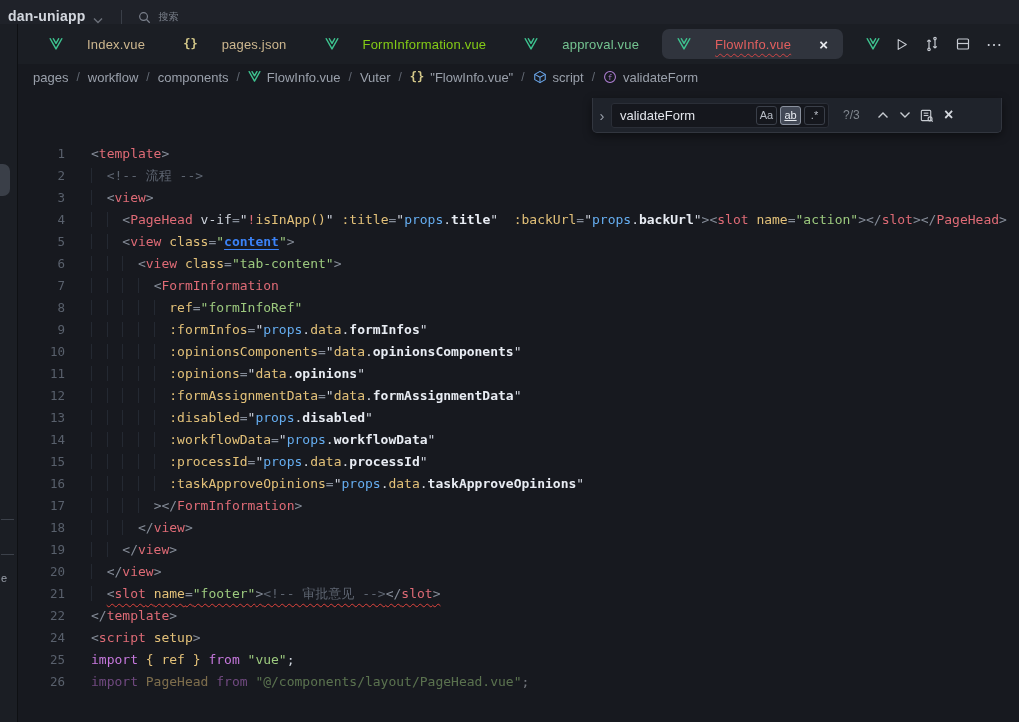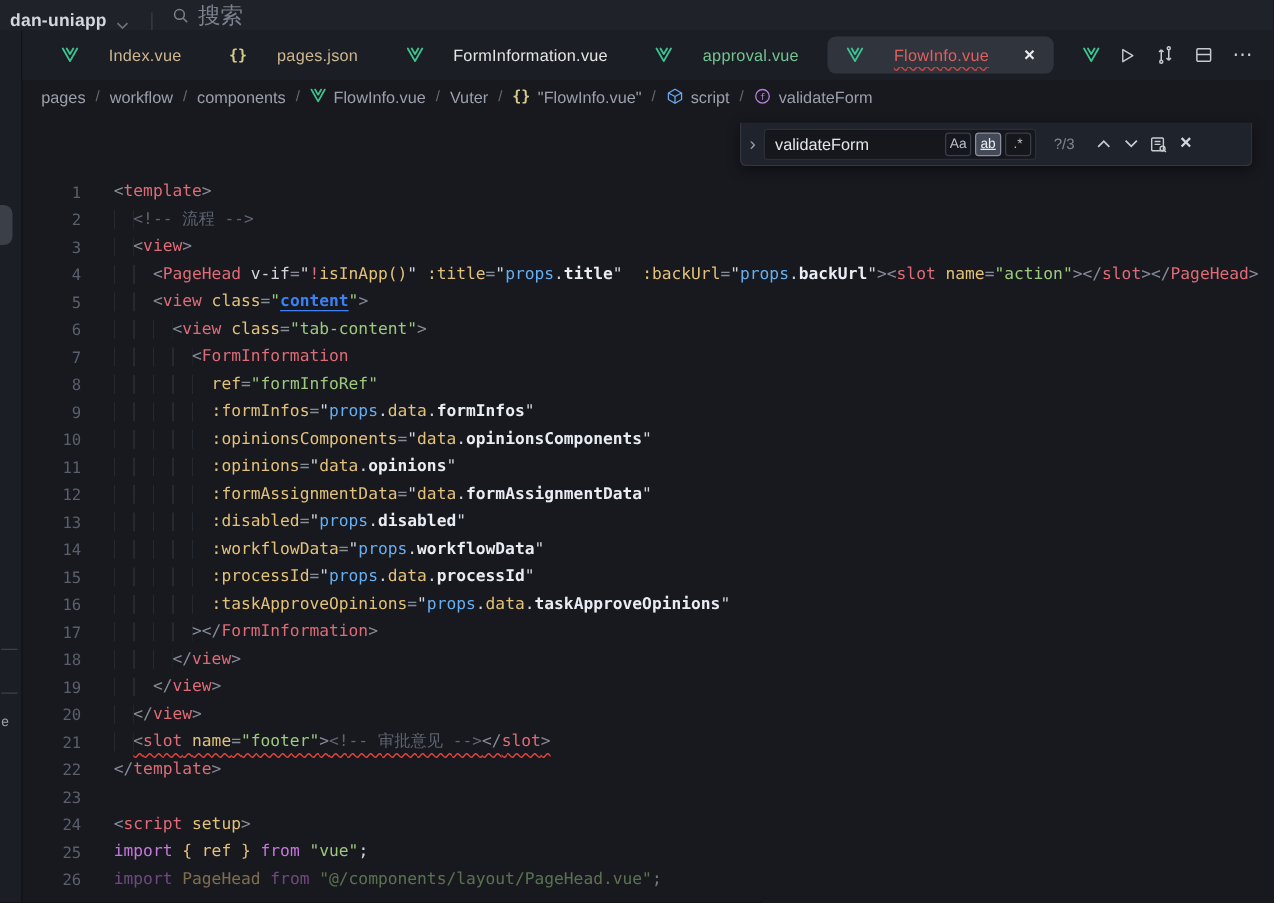--- a/index.html
+++ b/index.html
@@ -8,35 +8,35 @@
     position:relative; width:1019px; height:722px; overflow:hidden;
     background:#17191f; font-family:"Liberation Sans", sans-serif;
     color:#cfd4dd; user-select:none;
   }
   
   .titlebar { height:24px; background:#1f2229; display:flex; align-items:flex-end;
     padding-left:8px; overflow:hidden; }
   .project { font-size:14px; font-weight:700; color:#d3d7de; margin-top:-9px; letter-spacing:.2px; }
   .proj-chev { margin:-6px 0 0 8px; opacity:.7; }
   .tb-divider { width:1px; height:14px; background:#3a3f48; margin:0 16px 0 18px; }
-  .tb-search { display:flex; align-items:center; gap:7px; color:#7b818c; font-size:18px; margin-top:-2px; }
+  .tb-search { display:flex; align-items:center; gap:7px; color:#7b818c; font-size:10px; margin-top:-2px; }
   
   .main { display:flex; height:698px; }
   .rail { width:18px; background:#1b1e24; border-right:1px solid #0e1013; position:relative; flex:none; overflow:hidden; }
   .rail-bump { position:absolute; left:-6px; top:140px; width:16px; height:32px; background:#3a3f48; border-radius:7px; }
   .rail-line { position:absolute; left:1px; width:13px; height:1px; background:#3c414a; }
   .rail-text { position:absolute; left:1px; color:#9aa0ab; font-size:11px; }
   .editor-col { flex:1; position:relative; background:#17191f; min-width:0; }
   
   .tabbar { height:40px; background:#1b1e24; display:flex; align-items:center; padding:0 10px 0 16px; }
   .tab { display:flex; align-items:center; gap:24px; height:30px; padding:0 15px;
     margin-right:8px; border-radius:7px; font-size:13px; cursor:pointer; flex:none; }
   .tab.active { background:#30343d; }
   .tab-label { letter-spacing:.2px; }
-  .fc-tan { color:#cdb78f; } .fc-yel { color:#e5e5e5; } .fc-grn { color:#74c491; } .fc-red { color:#e25f5f; }
+  .fc-tan { color:#cdb78f; } .fc-yel { color:#84cc16; } .fc-grn { color:#74c491; } .fc-red { color:#e25f5f; }
   .sqg-tab { text-decoration:underline wavy #d14545; text-decoration-thickness:1px;
     text-underline-offset:4px; text-decoration-skip-ink:none; }
   .tab-close { color:#e8eaee; font-size:15px; font-weight:700; margin-left:4px; line-height:1; }
   .braces-ic { font-weight:700; font-family:"DejaVu Sans Mono", monospace; font-size:12px; }
   .tab-actions { margin-left:auto; display:flex; align-items:center; gap:15px; padding-right:6px; color:#c6cad1; }
   .tab-actions .ticon { display:flex; align-items:center; cursor:pointer; }
   .more-glyph { font-size:16px; color:#c6cad1; letter-spacing:1px; }
   
   .breadcrumb { height:26px; display:flex; align-items:center; padding-left:15px;
     font-size:13px; color:#9aa0ab; }
@@ -292,21 +292,20 @@
           <div class="line"><span class="ln">13</span><span class="lc"><span class="tk-i">          </span><span class="tk-a">:disabled</span><span class="tk-p">=</span><span class="tk-w">"</span><span class="tk-b">props</span><span class="tk-w">.</span><span class="tk-f">disabled</span><span class="tk-w">"</span></span></div>
           <div class="line"><span class="ln">14</span><span class="lc"><span class="tk-i">          </span><span class="tk-a">:workflowData</span><span class="tk-p">=</span><span class="tk-w">"</span><span class="tk-b">props</span><span class="tk-w">.</span><span class="tk-f">workflowData</span><span class="tk-w">"</span></span></div>
           <div class="line"><span class="ln">15</span><span class="lc"><span class="tk-i">          </span><span class="tk-a">:processId</span><span class="tk-p">=</span><span class="tk-w">"</span><span class="tk-b">props</span><span class="tk-w">.</span><span class="tk-a">data</span><span class="tk-w">.</span><span class="tk-f">processId</span><span class="tk-w">"</span></span></div>
           <div class="line"><span class="ln">16</span><span class="lc"><span class="tk-i">          </span><span class="tk-a">:taskApproveOpinions</span><span class="tk-p">=</span><span class="tk-w">"</span><span class="tk-b">props</span><span class="tk-w">.</span><span class="tk-a">data</span><span class="tk-w">.</span><span class="tk-f">taskApproveOpinions</span><span class="tk-w">"</span></span></div>
           <div class="line"><span class="ln">17</span><span class="lc"><span class="tk-i">        </span><span class="tk-p">&gt;&lt;/</span><span class="tk-t">FormInformation</span><span class="tk-p">&gt;</span></span></div>
           <div class="line"><span class="ln">18</span><span class="lc"><span class="tk-i">      </span><span class="tk-p">&lt;/</span><span class="tk-t">view</span><span class="tk-p">&gt;</span></span></div>
           <div class="line"><span class="ln">19</span><span class="lc"><span class="tk-i">    </span><span class="tk-p">&lt;/</span><span class="tk-t">view</span><span class="tk-p">&gt;</span></span></div>
           <div class="line"><span class="ln">20</span><span class="lc"><span class="tk-i">  </span><span class="tk-p">&lt;/</span><span class="tk-t">view</span><span class="tk-p">&gt;</span></span></div>
           <div class="line"><span class="ln">21</span><span class="lc"><span class="tk-i">  </span><span class="sqg"><span class="tk-p">&lt;</span><span class="tk-t">slot</span><span class="tk-w"> </span><span class="tk-a">name</span><span class="tk-p">=</span><span class="tk-s">"footer"</span><span class="tk-p">&gt;</span><span class="tk-c">&lt;!-- 审批意见 --&gt;</span><span class="tk-p">&lt;/</span><span class="tk-t">slot</span><span class="tk-p">&gt;</span></span></span></div>
           <div class="line"><span class="ln">22</span><span class="lc"><span class="tk-p">&lt;/</span><span class="tk-t">template</span><span class="tk-p">&gt;</span></span></div>
-          <div class="line"><span class="ln">23</span><span class="lc"></span></div>
           <div class="line"><span class="ln">24</span><span class="lc"><span class="tk-p">&lt;</span><span class="tk-t">script</span><span class="tk-w"> </span><span class="tk-a">setup</span><span class="tk-p">&gt;</span></span></div>
           <div class="line"><span class="ln">25</span><span class="lc"><span class="tk-k">import</span><span class="tk-w"> </span><span class="tk-a">{</span><span class="tk-w"> </span><span class="tk-a">ref</span><span class="tk-w"> </span><span class="tk-a">}</span><span class="tk-w"> </span><span class="tk-k">from</span><span class="tk-w"> </span><span class="tk-s">"vue"</span><span class="tk-w">;</span></span></div>
           <div class="line"><span class="ln">26</span><span class="lc dim"><span class="tk-k">import</span><span class="tk-w"> </span><span class="tk-a">PageHead</span><span class="tk-w"> </span><span class="tk-k">from</span><span class="tk-w"> </span><span class="tk-s">"@/components/layout/PageHead.vue"</span><span class="tk-w">;</span></span></div>
         </div>
 
     </div>
   </div>
 </div>
 
 </body></html>

